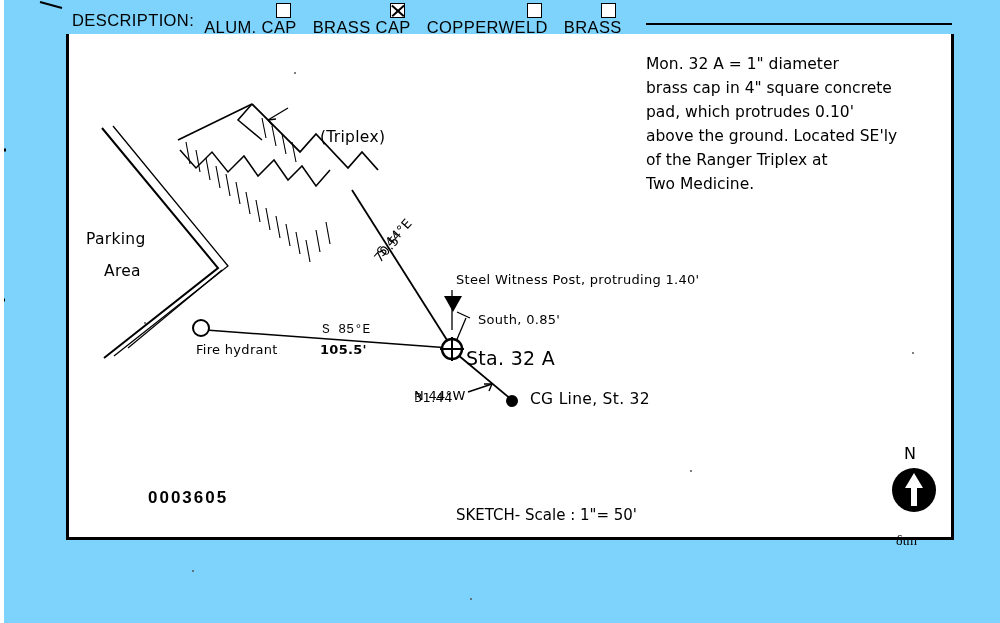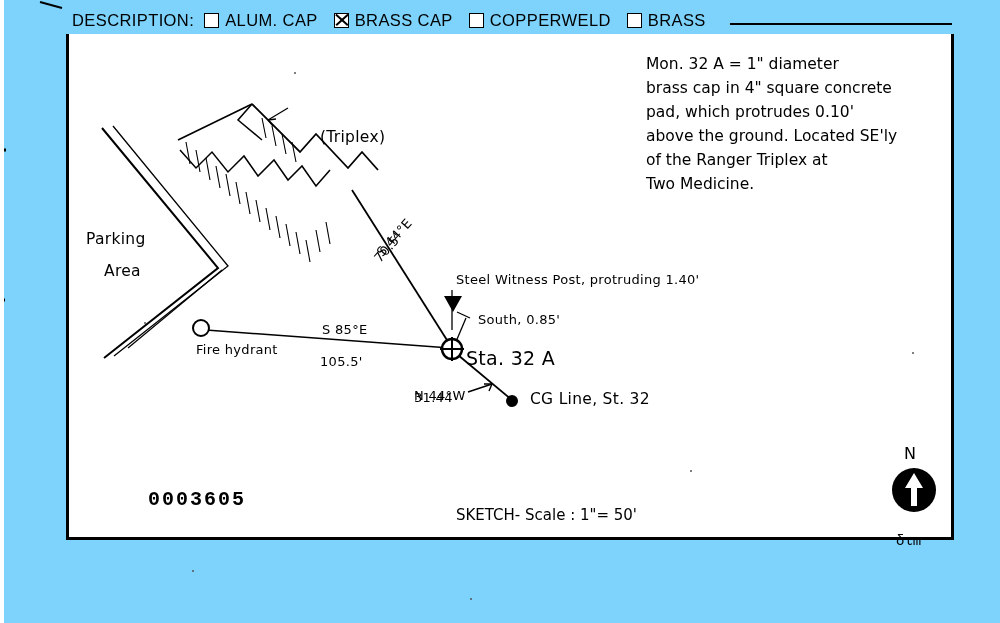--- a/index.html
+++ b/index.html
@@ -29,22 +29,23 @@
     font-size: 16.5px;
     letter-spacing: 0.4px;
     white-space: nowrap;
   }
   .desc-label {
     font-weight: 400;
     margin-right: 10px;
   }
   .chk-group {
     display: flex;
-    align-items: center;
+    align-items: flex-end;
     margin-right: 16px;
+    flex-direction: column;
   }
   .chk {
     position: relative;
     width: 15px;
     height: 15px;
     border: 1.6px solid #000;
     margin-right: 6px;
     box-sizing: border-box;
     background: #fff;
   }
@@ -150,37 +151,37 @@
     left: 904px;
     top: 444px;
     font-family: "DejaVu Sans", sans-serif;
     font-size: 16px;
   }
 
   .doc-number {
     position: absolute;
     left: 148px;
     top: 488px;
-    font-family: Liberation Mono, monospace;
-    font-size: 20px;
+    font-family: Liberation Sans, sans-serif;
+    font-size: 17px;
     font-weight: 700;
     letter-spacing: 2px;
   }
   .scale-text {
     position: absolute;
     left: 456px;
     top: 506px;
     font-family: "DejaVu Sans", sans-serif;
     font-size: 15px;
   }
   .initials {
     position: absolute;
     left: 896px;
     top: 533px;
-    font-family: Liberation Mono, monospace;
+    font-family: Liberation Serif, serif;
     font-size: 14px;
   }
 
   
   .speck {
     position: absolute;
     width: 2px;
     height: 2px;
     background: #555;
     border-radius: 50%;
@@ -300,22 +301,22 @@
     <path d="M 0 300 L 5 300" stroke="#000" stroke-width="3" fill="none"></path>
   </svg>
 
   <div class="hand" style="left:320px; top:126px;">(Triplex)</div>
 
   <div class="hand" style="left:86px; top:228px;">Parking</div>
   <div class="hand" style="left:104px; top:260px;">Area</div>
 
   <div class="hand small" style="left:196px; top:340px;">Fire hydrant</div>
 
-  <div class="hand small" style="left:322px; top:320px;">S 85°E</div>
-  <div class="hand small" style="left:320px; top:352px;">105.5'</div>
+  <div class="hand small" style="left:322px; top:320px;font-family:Liberation Mono, monospace;">S 85°E</div>
+  <div class="hand small" style="left:320px; top:340px;font-weight:bold;">105.5'</div>
 
   <div class="rot-s44">
     <div class="hand small">S 44°E</div>
     <div class="hand small" style="position:relative; left:-6px; top:2px;">70.5'</div>
   </div>
 
   <div class="rot-n44">
     <div class="hand small">N 44°W</div>
     <div class="hand small" style="position:relative; top:2px;">31.44'</div>
   </div>

